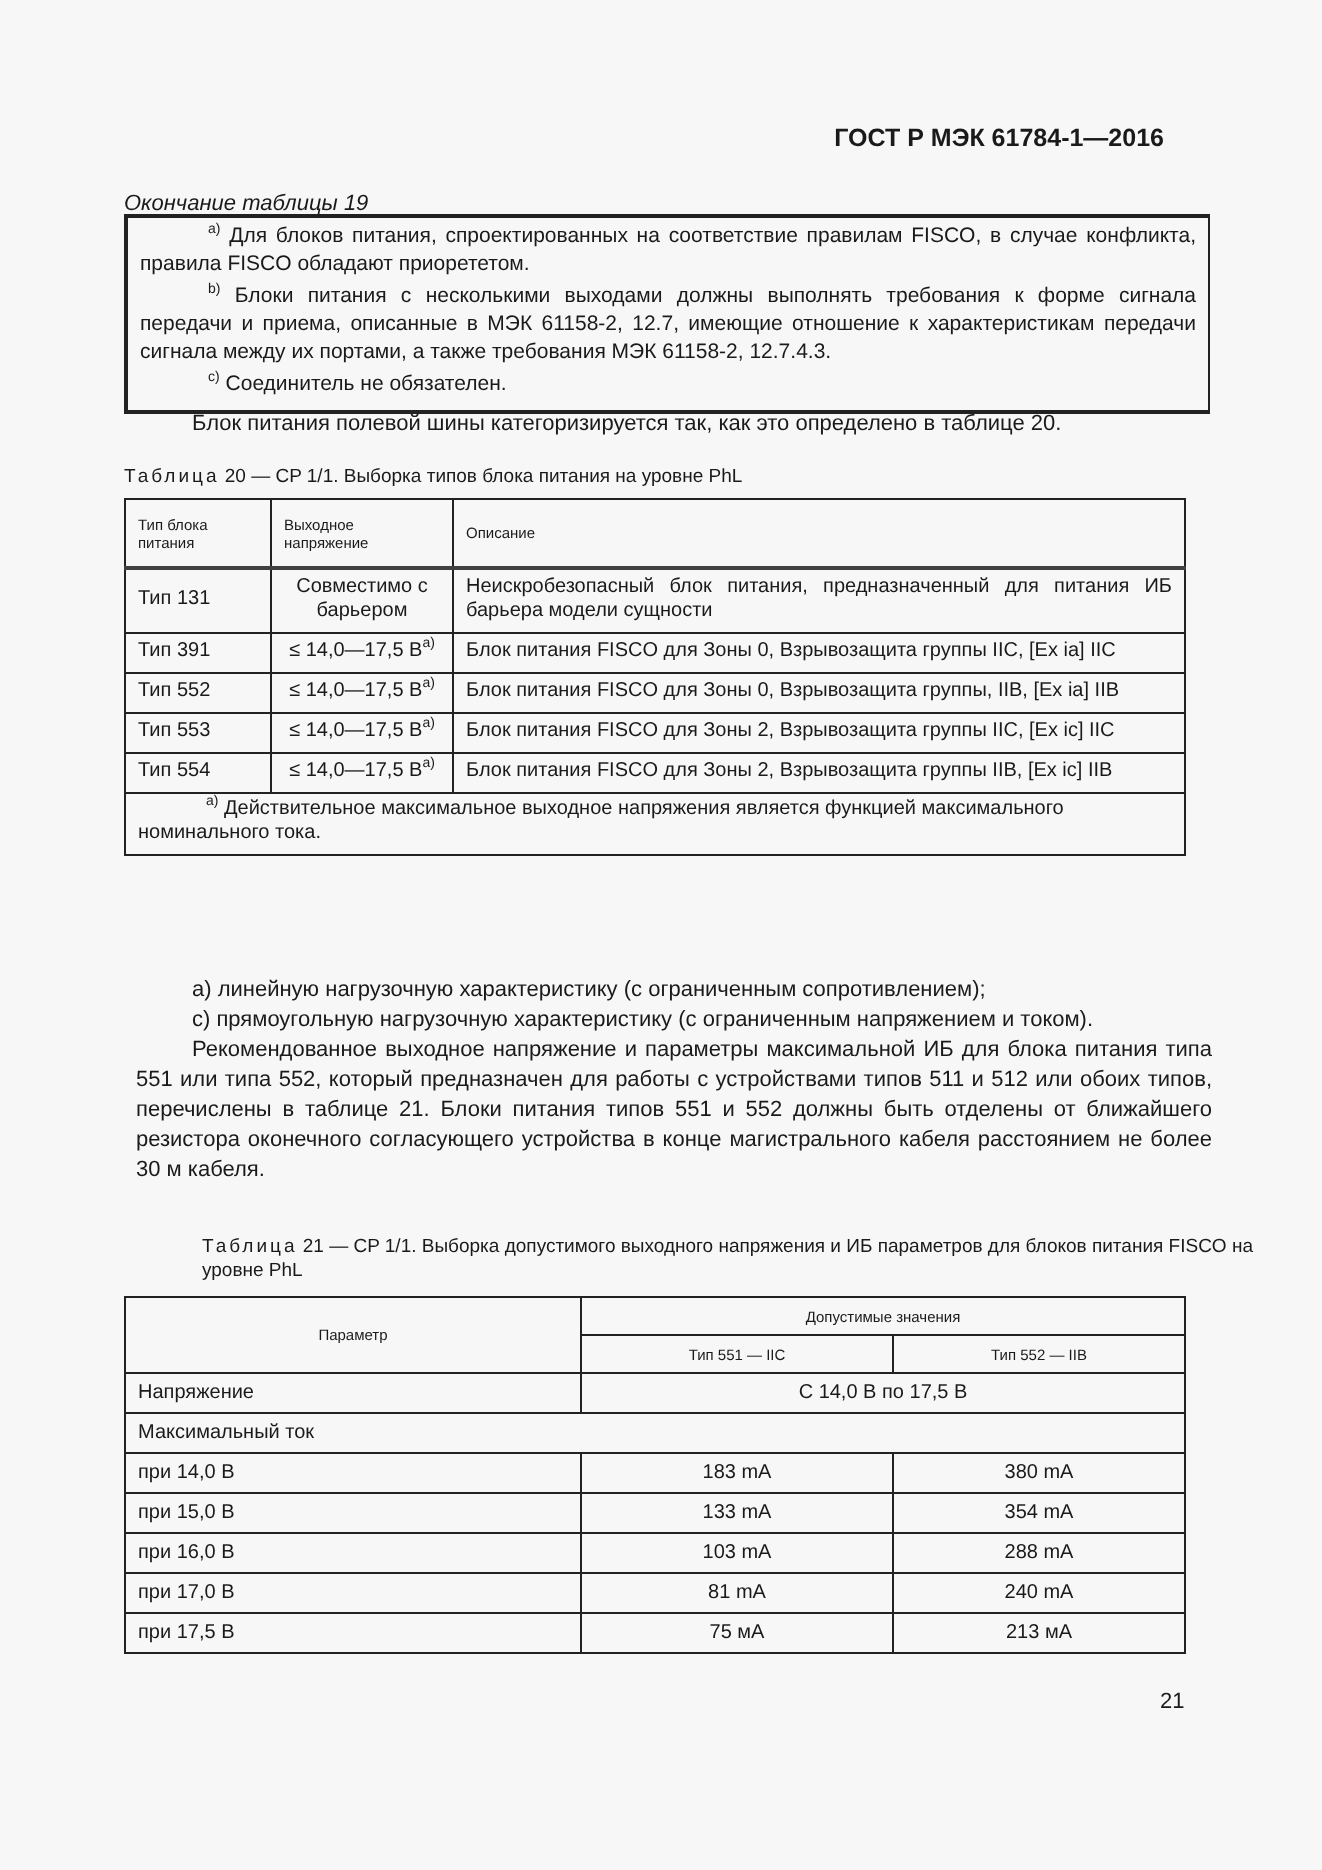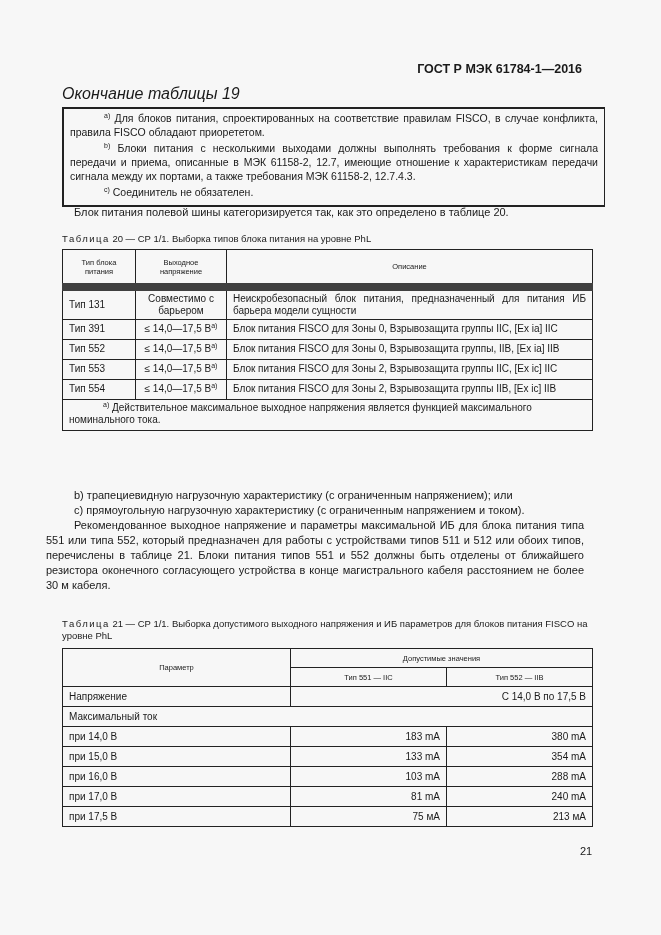--- a/index.html
+++ b/index.html
@@ -1,45 +1,45 @@
 <!DOCTYPE html>
 <html><head>
 <meta charset="utf-8">
 <style>
   html, body { margin: 0; padding: 0; }
   body {
     width: 661px; height: 935px; background: #f7f7f7; position: relative;
     font-family: "Liberation Sans", sans-serif; color: #1a1a1a; overflow: hidden;
   }
   .header-code { position: absolute; right: 79px; top: 62px; font-size: 12.5px; font-weight: bold; }
-  .cont-label { position: absolute; left: 62px; top: 85px; font-size: 16px; font-style: italic; }
+  .cont-label { position: absolute; left: 62px; top: 96px; font-size: 11px; font-style: italic; }
   .note-box {
     position: absolute; left: 62px; top: 107px; width: 528px;
     border: 1px solid #222; border-left-width: 2px; border-top-width: 2px; border-bottom-width: 2px;
     padding: 2px 6px 4px 6px; font-size: 10.5px; line-height: 14px;
   }
   .note-box p { margin: 0 0 2px 0; text-indent: 34px; text-align: justify; }
   sup { font-size: 7px; line-height: 0; vertical-align: super; }
-  .para { position: absolute; left: 46px; width: 538px; font-size: 11px; line-height: 15px; text-align: justify; }
+  .para { position: absolute; left: 68px; width: 538px; font-size: 11px; line-height: 15px; text-align: justify; }
   .para .ind { text-indent: 28px; margin: 0; }
   .tcap { position: absolute; left: 62px; width: 540px; font-size: 9.5px; line-height: 12px; }
   .tcap .sp { letter-spacing: 1.5px; }
   table { position: absolute; left: 62px; border-collapse: collapse; font-size: 10px; }
   table td, table th { border: 1px solid #222; padding: 0 6px; font-weight: normal; }
   .t20 { top: 249px; width: 531px; }
-  .t20 th { font-size: 7.5px; line-height: 9px; text-align: center; height: 33px; border-bottom: 8px solid #404040; }
+  .t20 th { font-size: 7.5px; line-height: 9px; text-align: left; height: 33px; border-bottom: 2px solid #404040; }
   .t20 td { height: 19px; line-height: 12px; }
   .t20 td.c { text-align: center; }
   .t20 td.desc { text-align: justify; }
   .t20 .foot td { font-size: 10px; padding: 2px 6px 4px 6px; }
   .t20 .foot p { margin: 0; text-indent: 34px; }
   .t21 { top: 648px; width: 531px; }
   .t21 th { font-size: 7.5px; height: 18px; text-align: center; }
   .t21 td { height: 19px; }
-  .t21 td.c { text-align: right; }
+  .t21 td.c { text-align: center; }
   .t21 td.l { text-align: left; }
   .page-num { position: absolute; left: 580px; top: 845px; font-size: 11px; }
   .ne { text-decoration: underline; font-weight: bold; }
 </style>
 </head>
 <body>
 
 <div class="header-code">ГОСТ Р МЭК 61784-1—2016</div>
 <div class="cont-label">Окончание таблицы 19</div>
 
@@ -91,26 +91,26 @@
   </tr>
   <tr class="foot">
     <td colspan="3">
           <p><sup>a)</sup> <span>Действительное максимальное выходное напряжения является функцией максимального номинального тока.</span></p>
         </td>
   </tr>
 </tbody>
   </table>
 
 <div class="para" style="top:488px;">
-  <p class="ind">b) трапециевидную нагрузочную характеристику (с ограниченным напряжением); или</p>
+  <p class="ind">a) линейную нагрузочную характеристику (с ограниченным сопротивлением);</p>
   <p class="ind">c) прямоугольную нагрузочную характеристику (с ограниченным напряжением и током).</p>
   <p class="ind">Рекомендованное выходное напряжение и параметры максимальной ИБ для блока питания типа 551 или типа 552, который предназначен для работы с устройствами типов 511 и 512 или обоих типов, перечислены в таблице 21. Блоки питания типов 551 и 552 должны быть отделены от ближайшего резистора оконечного согласующего устройства в конце магистрального кабеля расстоянием не более 30 м кабеля.</p>
 </div>
 
-<div class="tcap" style="top:618px;">
+<div class="tcap" style="top:618px;margin-left:39px;">
   <span class="sp">Таблица</span><span> 21 — CP 1/1. Выборка допустимого выходного напряжения и ИБ параметров для блоков питания FISCO на уровне PhL</span>
 </div>
 
 <table class="t21">
   <tbody>
       <tr>
     <th rowspan="2" style="width:215px">Параметр</th>
     <th colspan="2">Допустимые значения</th>
   </tr>
   <tr>

